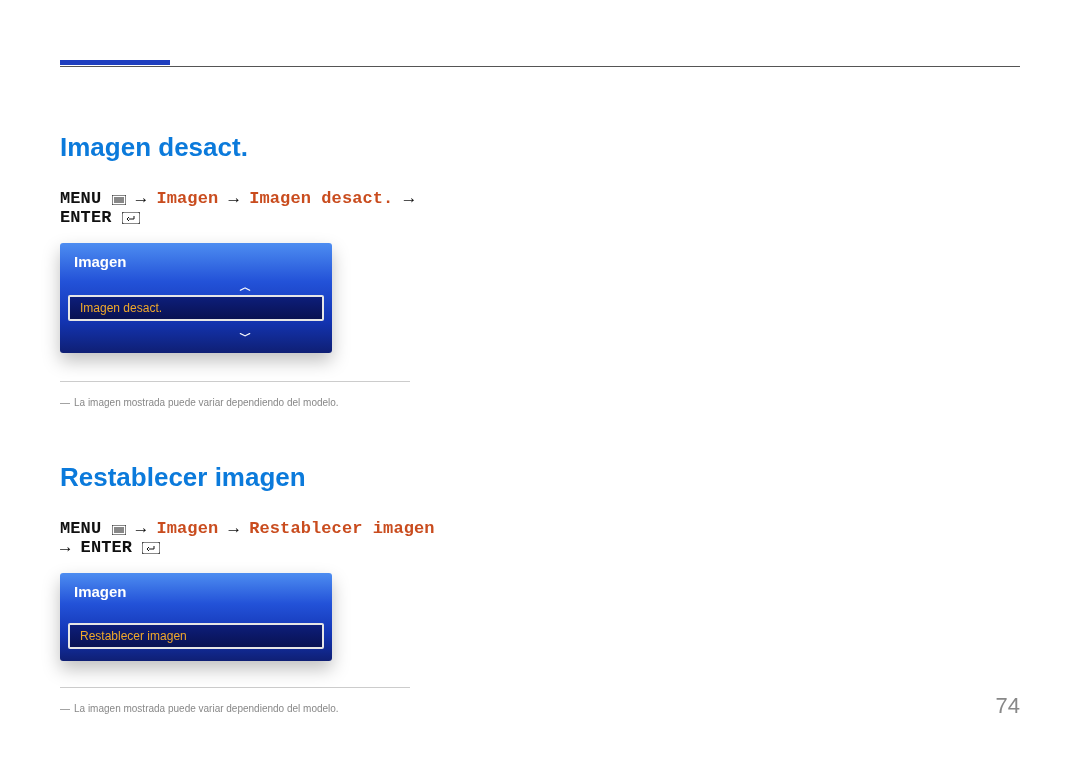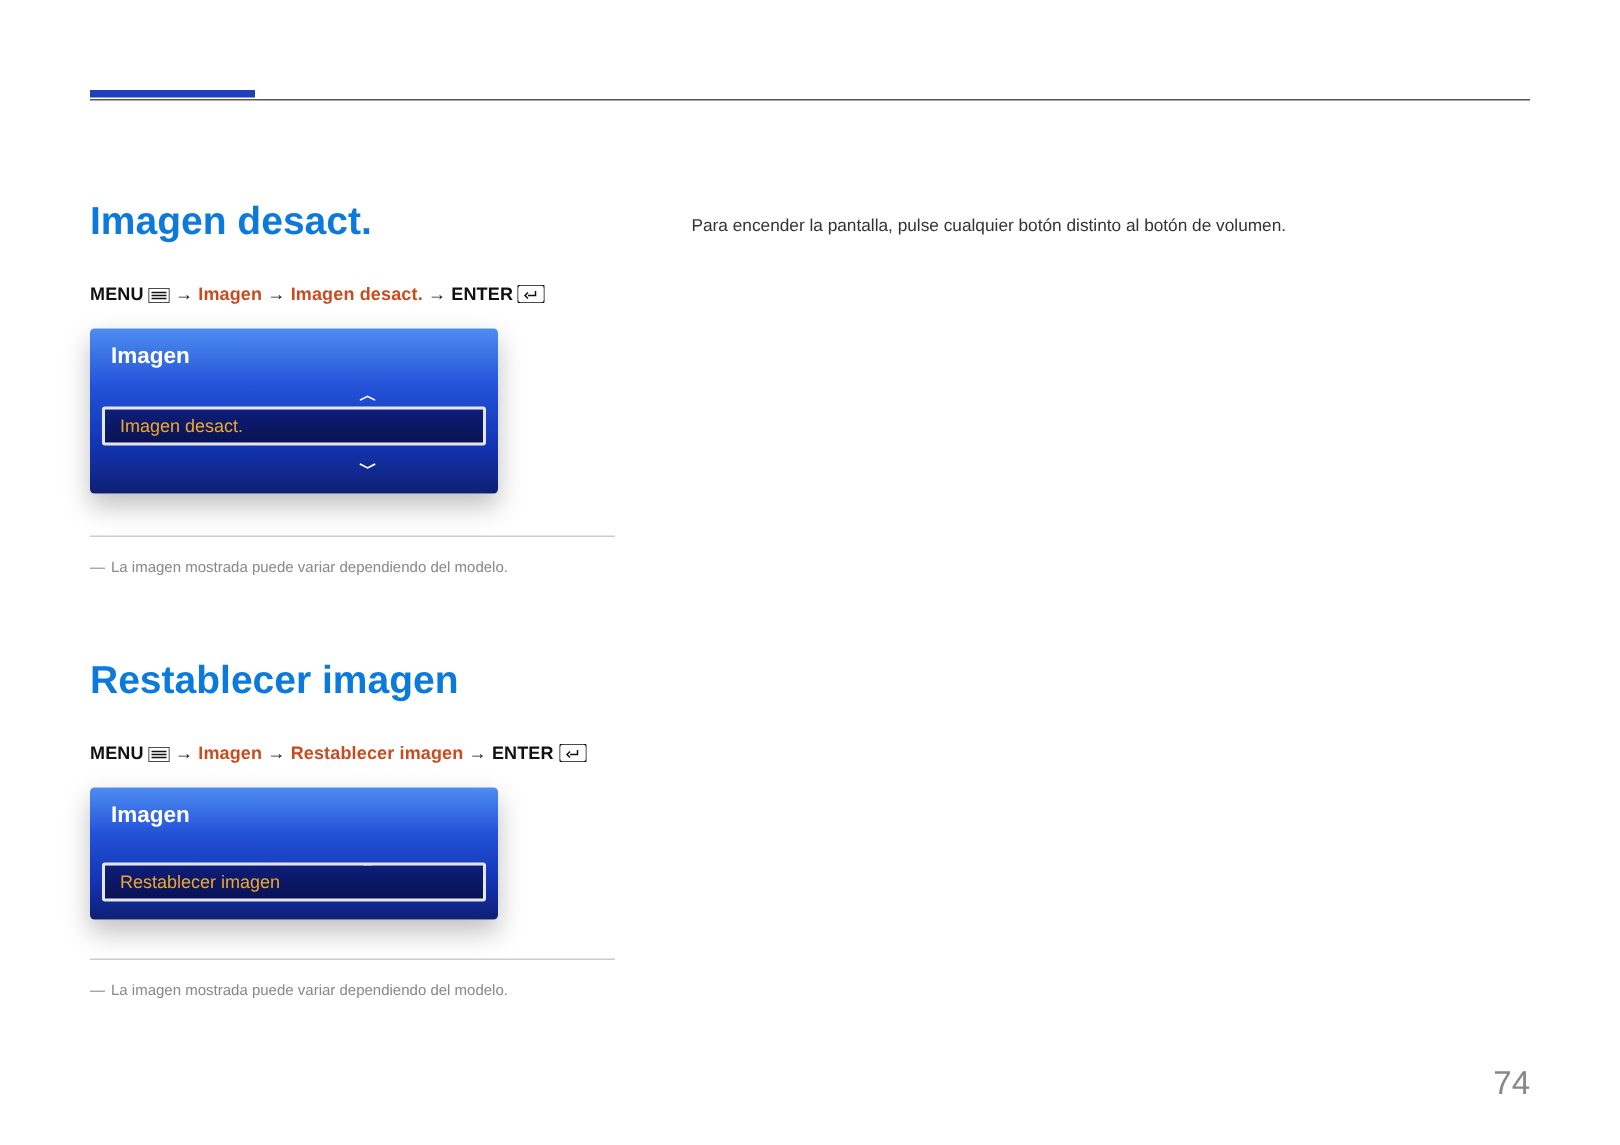--- a/index.html
+++ b/index.html
@@ -5,21 +5,21 @@
   * { box-sizing: border-box; margin: 0; padding: 0; }
   html, body { width: 1080px; height: 763px; font-family: Arial, Helvetica, sans-serif; background: #fff; color: #222; }
   .page { position: relative; width: 1080px; height: 763px; padding: 60px 60px 40px 60px; }
   .top-rule-wrap { position: relative; margin-bottom: 32px; }
   .top-rule { position: absolute; top: 6px; left: 0; right: 0; height: 1px; background: #555; }
   .accent-bar { position: absolute; top: 0; left: 0; width: 110px; height: 5px; background: #1f3fbf; }
   .section { position: relative; display: grid; grid-template-columns: 395px 1fr; column-gap: 6px; }
   .sec1 { padding-top: 40px; }
   .left-col { }
   .h-title { color: #0b7adb; font-size: 26px; font-weight: 600; margin-bottom: 26px; }
-  .breadcrumb { font-size: 12px; color: #111; font-weight: 700; margin-bottom: 16px; letter-spacing: .1px; }
+  .breadcrumb { font-size: 17px; color: #111; font-weight: 700; margin-bottom: 16px; letter-spacing: .1px; font-family: Liberation Mono, monospace; }
   .breadcrumb .hl { color: #c94c1e; font-weight: 700; }
   .breadcrumb .arrow { font-weight: 700; }
   .icon-menu, .icon-enter { display: inline-block; vertical-align: -2px; }
   .icon-menu svg, .icon-enter svg { display: block; }
   .osd {
     width: 272px; height: 110px; border-radius: 3px;
     background: linear-gradient(180deg,#4d8df1 0%, #2352d8 35%, #1335b4 70%, #0f1f74 100%);
     box-shadow: 0 8px 18px rgba(0,0,0,.25);
     position: relative; overflow: hidden;
   }
@@ -37,21 +37,21 @@
   .osd2 { height: 88px; margin-bottom: 26px; }
   .osd2 .row { top: 50px; }
   .osd2 .chev.up { top: 36px; }
   .osd1 { margin-bottom: 28px; }
   .foot-rule { border: 0; border-top: 1px solid #ccc; margin: 0 0 10px 0; width: 350px; }
   .footnote { font-size: 10px; color: #888; margin-top: 15px; }
   .footnote .dash { margin-right: 4px; }
   .right-col { padding-top: 10px; font-size: 11.5px; color: #333; line-height: 1.6; }
   .right-col .inline-hl { color: #c94c1e; font-weight: 700; }
   .sec2 { margin-top: 54px; }
-  .page-num { position: absolute; right: 60px; bottom: 28px; font-size: 22px; color: #888; }
+  .page-num { position: absolute; right: 60px; bottom: 44px; font-size: 22px; color: #888; }
 </style>
 </head>
 <body>
 
 <div class="page">
 
   <div class="top-rule-wrap">
     <div class="top-rule"></div>
     <div class="accent-bar"></div>
   </div>
@@ -91,21 +91,20 @@
         <div class="chev down">﹀</div>
       </div>
 
       <hr class="foot-rule">
       <div class="footnote">
         <span class="dash">―</span><span>La imagen mostrada puede variar dependiendo del modelo.</span>
       </div>
     </div>
 
     <div class="right-col">
-      <p>Para encender la pantalla, pulse cualquier botón distinto al botón de volumen.</p>
     </div>
   </div>
 
   <div class="section sec2">
     <div class="left-col">
       <h2 class="h-title">Restablecer imagen</h2>
 
       <div class="breadcrumb">
         <span>MENU</span>
         <span class="icon-menu">

